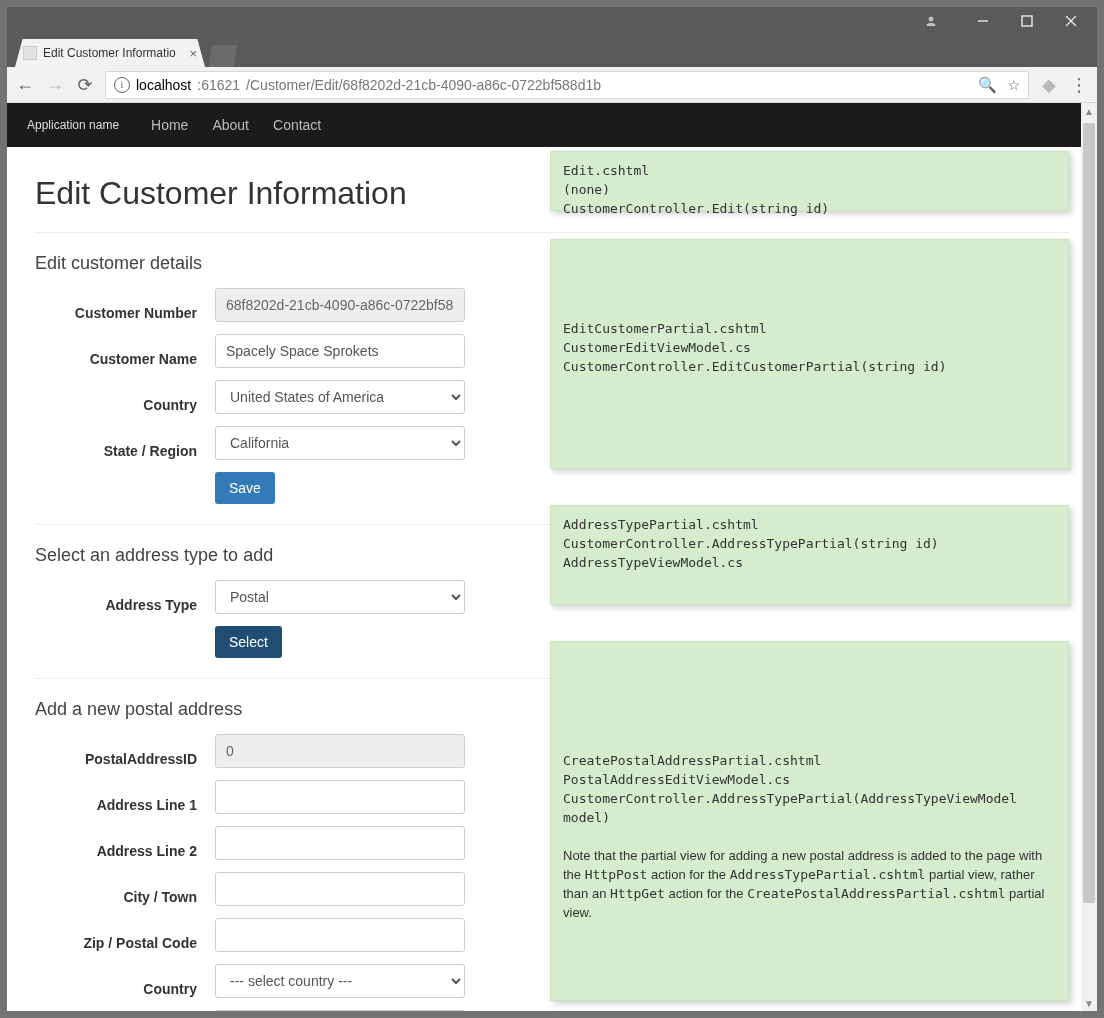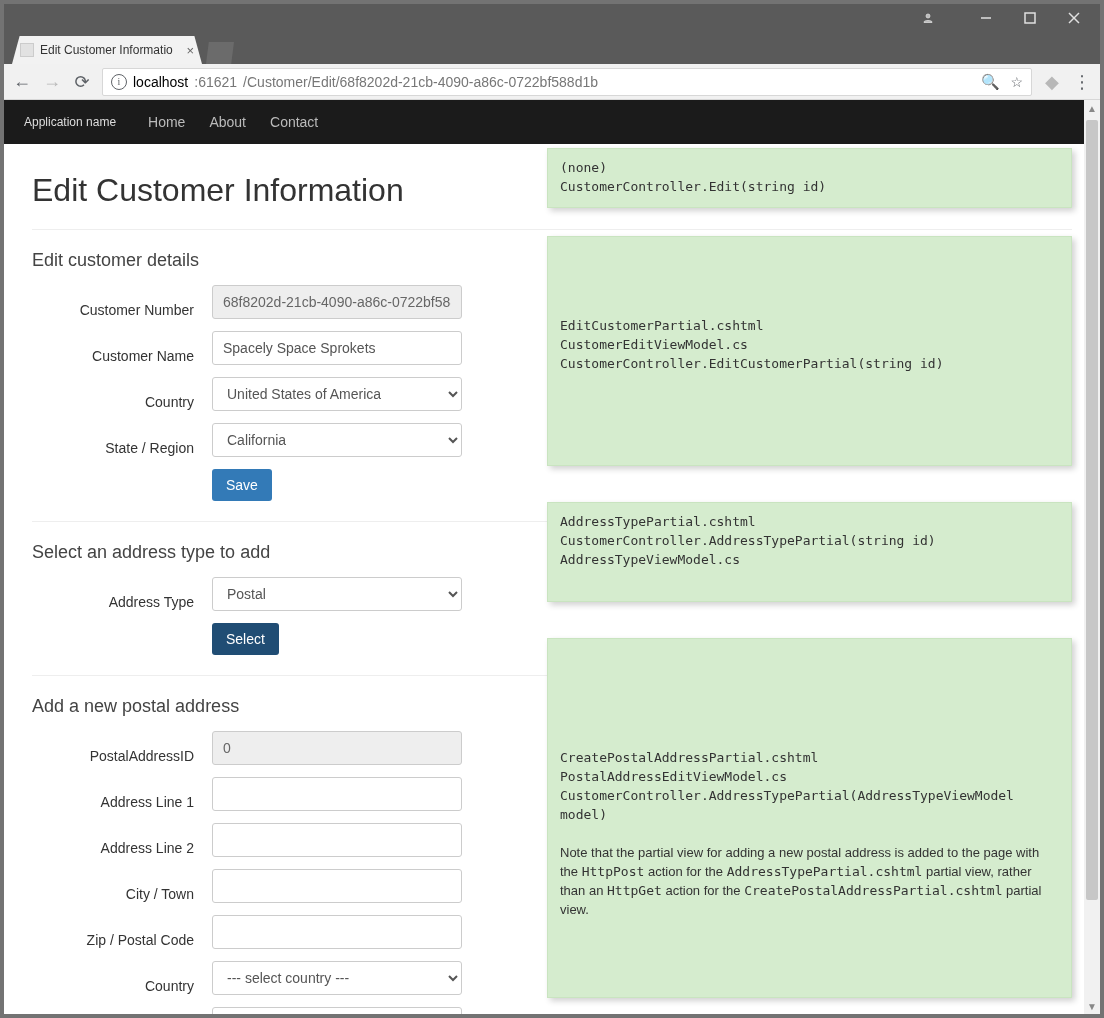--- a/index.html
+++ b/index.html
@@ -1,20 +1,20 @@
 <!DOCTYPE html>
 <html><head>
 <meta charset="utf-8">
 <style>
   * { box-sizing: border-box; }
   html, body { margin:0; padding:0; height:100%; font-family:"Segoe UI",Arial,sans-serif; }
   body { background:#fff; }
 
   
-  .window { width:1104px; height:1018px; background:#fff; border:4px solid #737373; display:flex; flex-direction:column; }
+  .window { width:1104px; height:1018px; background:#fff; border:7px solid #737373; display:flex; flex-direction:column; }
   .titlebar { height:28px; background:#5a5a5a; display:flex; align-items:center; justify-content:flex-end; padding:0 4px; }
   .titlebar .win-icon { width:44px; height:28px; display:flex; align-items:center; justify-content:center; color:#e0e0e0; font-size:13px; cursor:default; }
   .titlebar svg { width:12px; height:12px; stroke:#e0e0e0; stroke-width:1.5; fill:none; }
   .user-svg { width:16px; height:16px; fill:#bbb; }
 
   .tabstrip { height:32px; background:#5a5a5a; display:flex; align-items:flex-end; padding-left:8px; }
   .tab { background:#f2f2f2; height:28px; min-width:190px; display:flex; align-items:center; padding:0 8px; font-size:12px; color:#333;
          border-top-left-radius:3px; border-top-right-radius:3px; clip-path: polygon(4% 0,96% 0,100% 100%,0 100%); gap:6px;}
   .tab .favicon { width:14px;height:14px;background:#e2e2e2;border:1px solid #ccc;}
   .tab .tab-x { margin-left:auto; color:#666; font-size:13px; cursor:default;}
@@ -34,21 +34,21 @@
   .navbar { background:#1b1b1b; color:#9d9d9d; height:44px; display:flex; align-items:center; padding:0 20px; gap:24px; font-size:14px;}
   .navbar .brand { color:#ddd; font-size:12px; margin-right:8px;}
   .navbar a { color:#bbb; text-decoration:none; font-size:14px; cursor:pointer;}
 
   .page { padding:20px 28px; color:#333; position:relative;}
   h1 { font-size:32px; font-weight:500; margin:8px 0 20px; color:#333;}
   h3.sect { font-size:18px; font-weight:500; margin:0 0 14px; color:#444;}
   hr.sep { border:none; border-top:1px solid #eee; margin:0 0 20px;}
 
   .form-row { display:flex; align-items:center; margin-bottom:12px;}
-  .form-row label { width:180px; text-align:right; padding-right:18px; font-size:14px; font-weight:400; color:#333;margin-top:16px;}
+  .form-row label { width:180px; text-align:right; padding-right:18px; font-size:14px; font-weight:700; color:#333;margin-top:16px;}
   .form-row .ctrl { width:250px;}
   .form-row input[type=text], .form-row select {
     width:100%; height:34px; border:1px solid #ccc; border-radius:3px; padding:4px 10px; font-size:14px; background:#fff; color:#555;
   }
   .form-row input.ro { background:#eeeeee; color:#666;}
   .btn { display:inline-block; border:none; border-radius:3px; padding:8px 14px; font-size:14px; color:#fff; cursor:pointer;}
   .btn-primary { background:#337ab7;}
   .btn-dark { background:#204d74;}
   .btn-row { padding-left:180px; margin-top:4px; margin-bottom:20px;}
 
@@ -127,20 +127,21 @@
       <a>Home</a>
       <a>About</a>
       <a>Contact</a>
     </div>
 
     <div class="page">
 
       <h1>Edit Customer Information</h1>
 
       <div class="note" style="top:4px;height:60px;">
+        <div>Edit.cshtml</div>
         <div>(none)</div>
         <div>CustomerController.Edit(string id)</div>
       </div>
 
       <hr class="sep">
 
       <h3 class="sect">Edit customer details</h3>
 
       <div class="note" style="top:92px;height:230px;padding-top:80px;">
         <div>EditCustomerPartial.cshtml</div>

